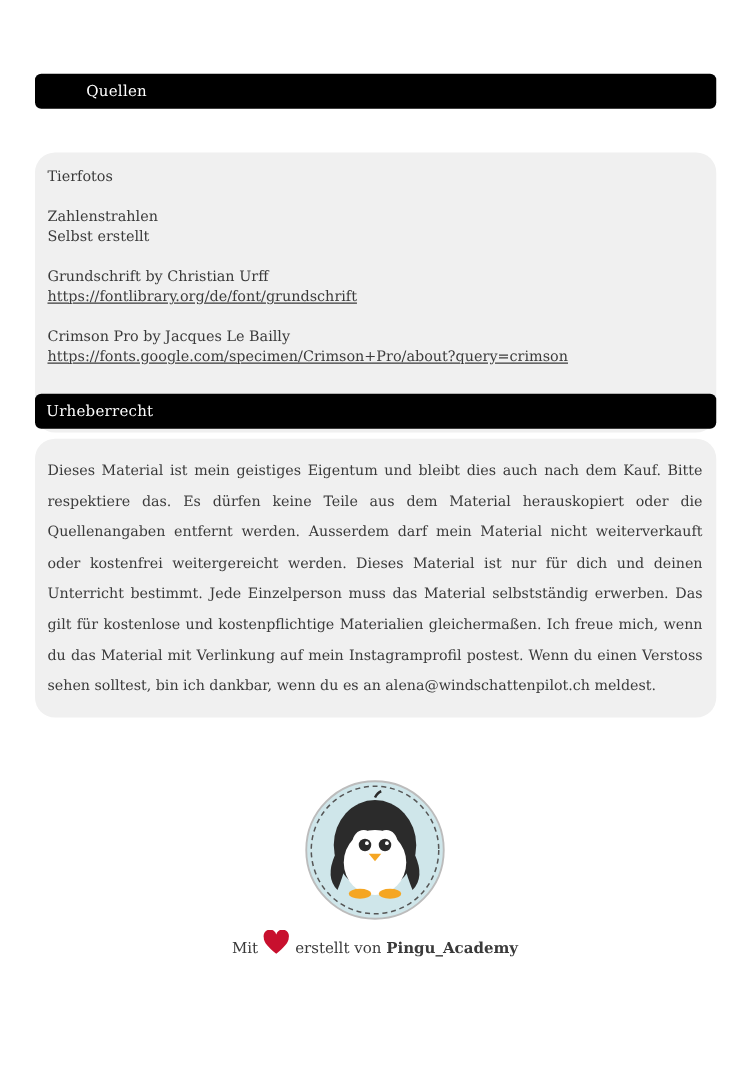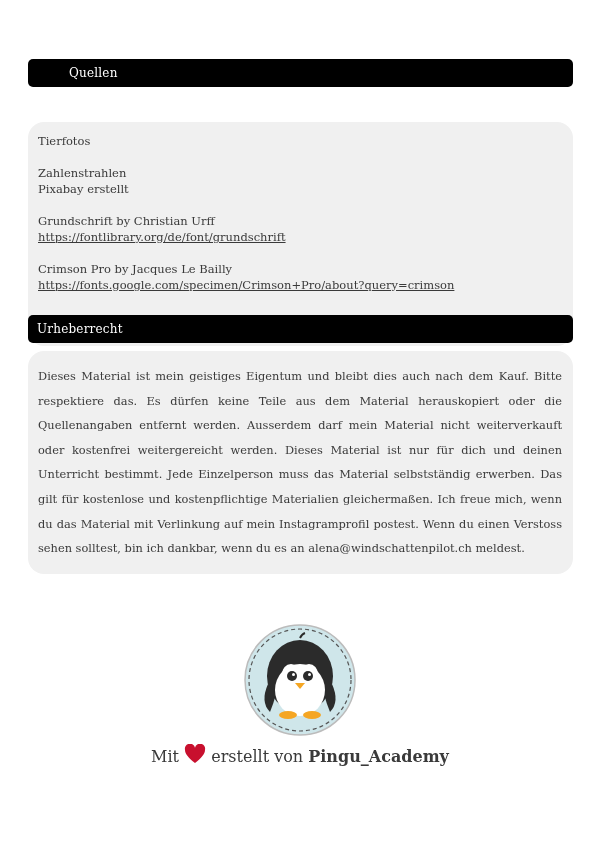--- a/index.html
+++ b/index.html
@@ -11,36 +11,36 @@
   .card { position:absolute; left:28px; width:545px; background:#f0f0f0;
           border-radius:16px; box-sizing:border-box; }
   .src { top:94px; height:224px; padding:11px 10px 0 10px; font-size:11.5px; line-height:16px;margin-top:28px; }
   .src .line { display:block; white-space:nowrap; }
   .src .gap { height:16px; }
   .src a { color:#3a3a3a; text-decoration:underline; }
   .copy { top:351px; height:223px; padding:13px 11px 16px 10px; font-size:11.4px;
           line-height:24.6px; text-align:justify; }
   .logo { position:absolute; left:244px; top:624px; width:112px; height:112px; }
   .footer { position:absolute; left:0; width:600px; top:744px; text-align:center;
-            font-size:16px; color:#3a3a3a; }
+            font-size:12px; color:#3a3a3a; }
   .footer b { font-weight:bold; }
   .heart { display:inline-block; width:22px; height:20px; vertical-align:-2px; }
 </style>
 </head>
 <body>
 
 <div class="header-bar" style="top:59px;padding-left:41px;">
   <span>Quellen</span>
 </div>
 
 <div class="card src">
   <span class="line">Tierfotos</span>
   <div class="gap"></div>
   <span class="line">Zahlenstrahlen</span>
-  <span class="line">Pixabay erstellt</span>
+  <span class="line">Selbst erstellt</span>
   <div class="gap"></div>
   <span class="line">Grundschrift by Christian Urff</span>
   <a class="line">https://fontlibrary.org/de/font/grundschrift</a>
   <div class="gap"></div>
   <span class="line">Crimson Pro by Jacques Le Bailly</span>
   <a class="line">https://fonts.google.com/specimen/Crimson+Pro/about?query=crimson</a>
 </div>
 
 <div class="header-bar" style="top:315px;">
   <span>Urheberrecht</span>

